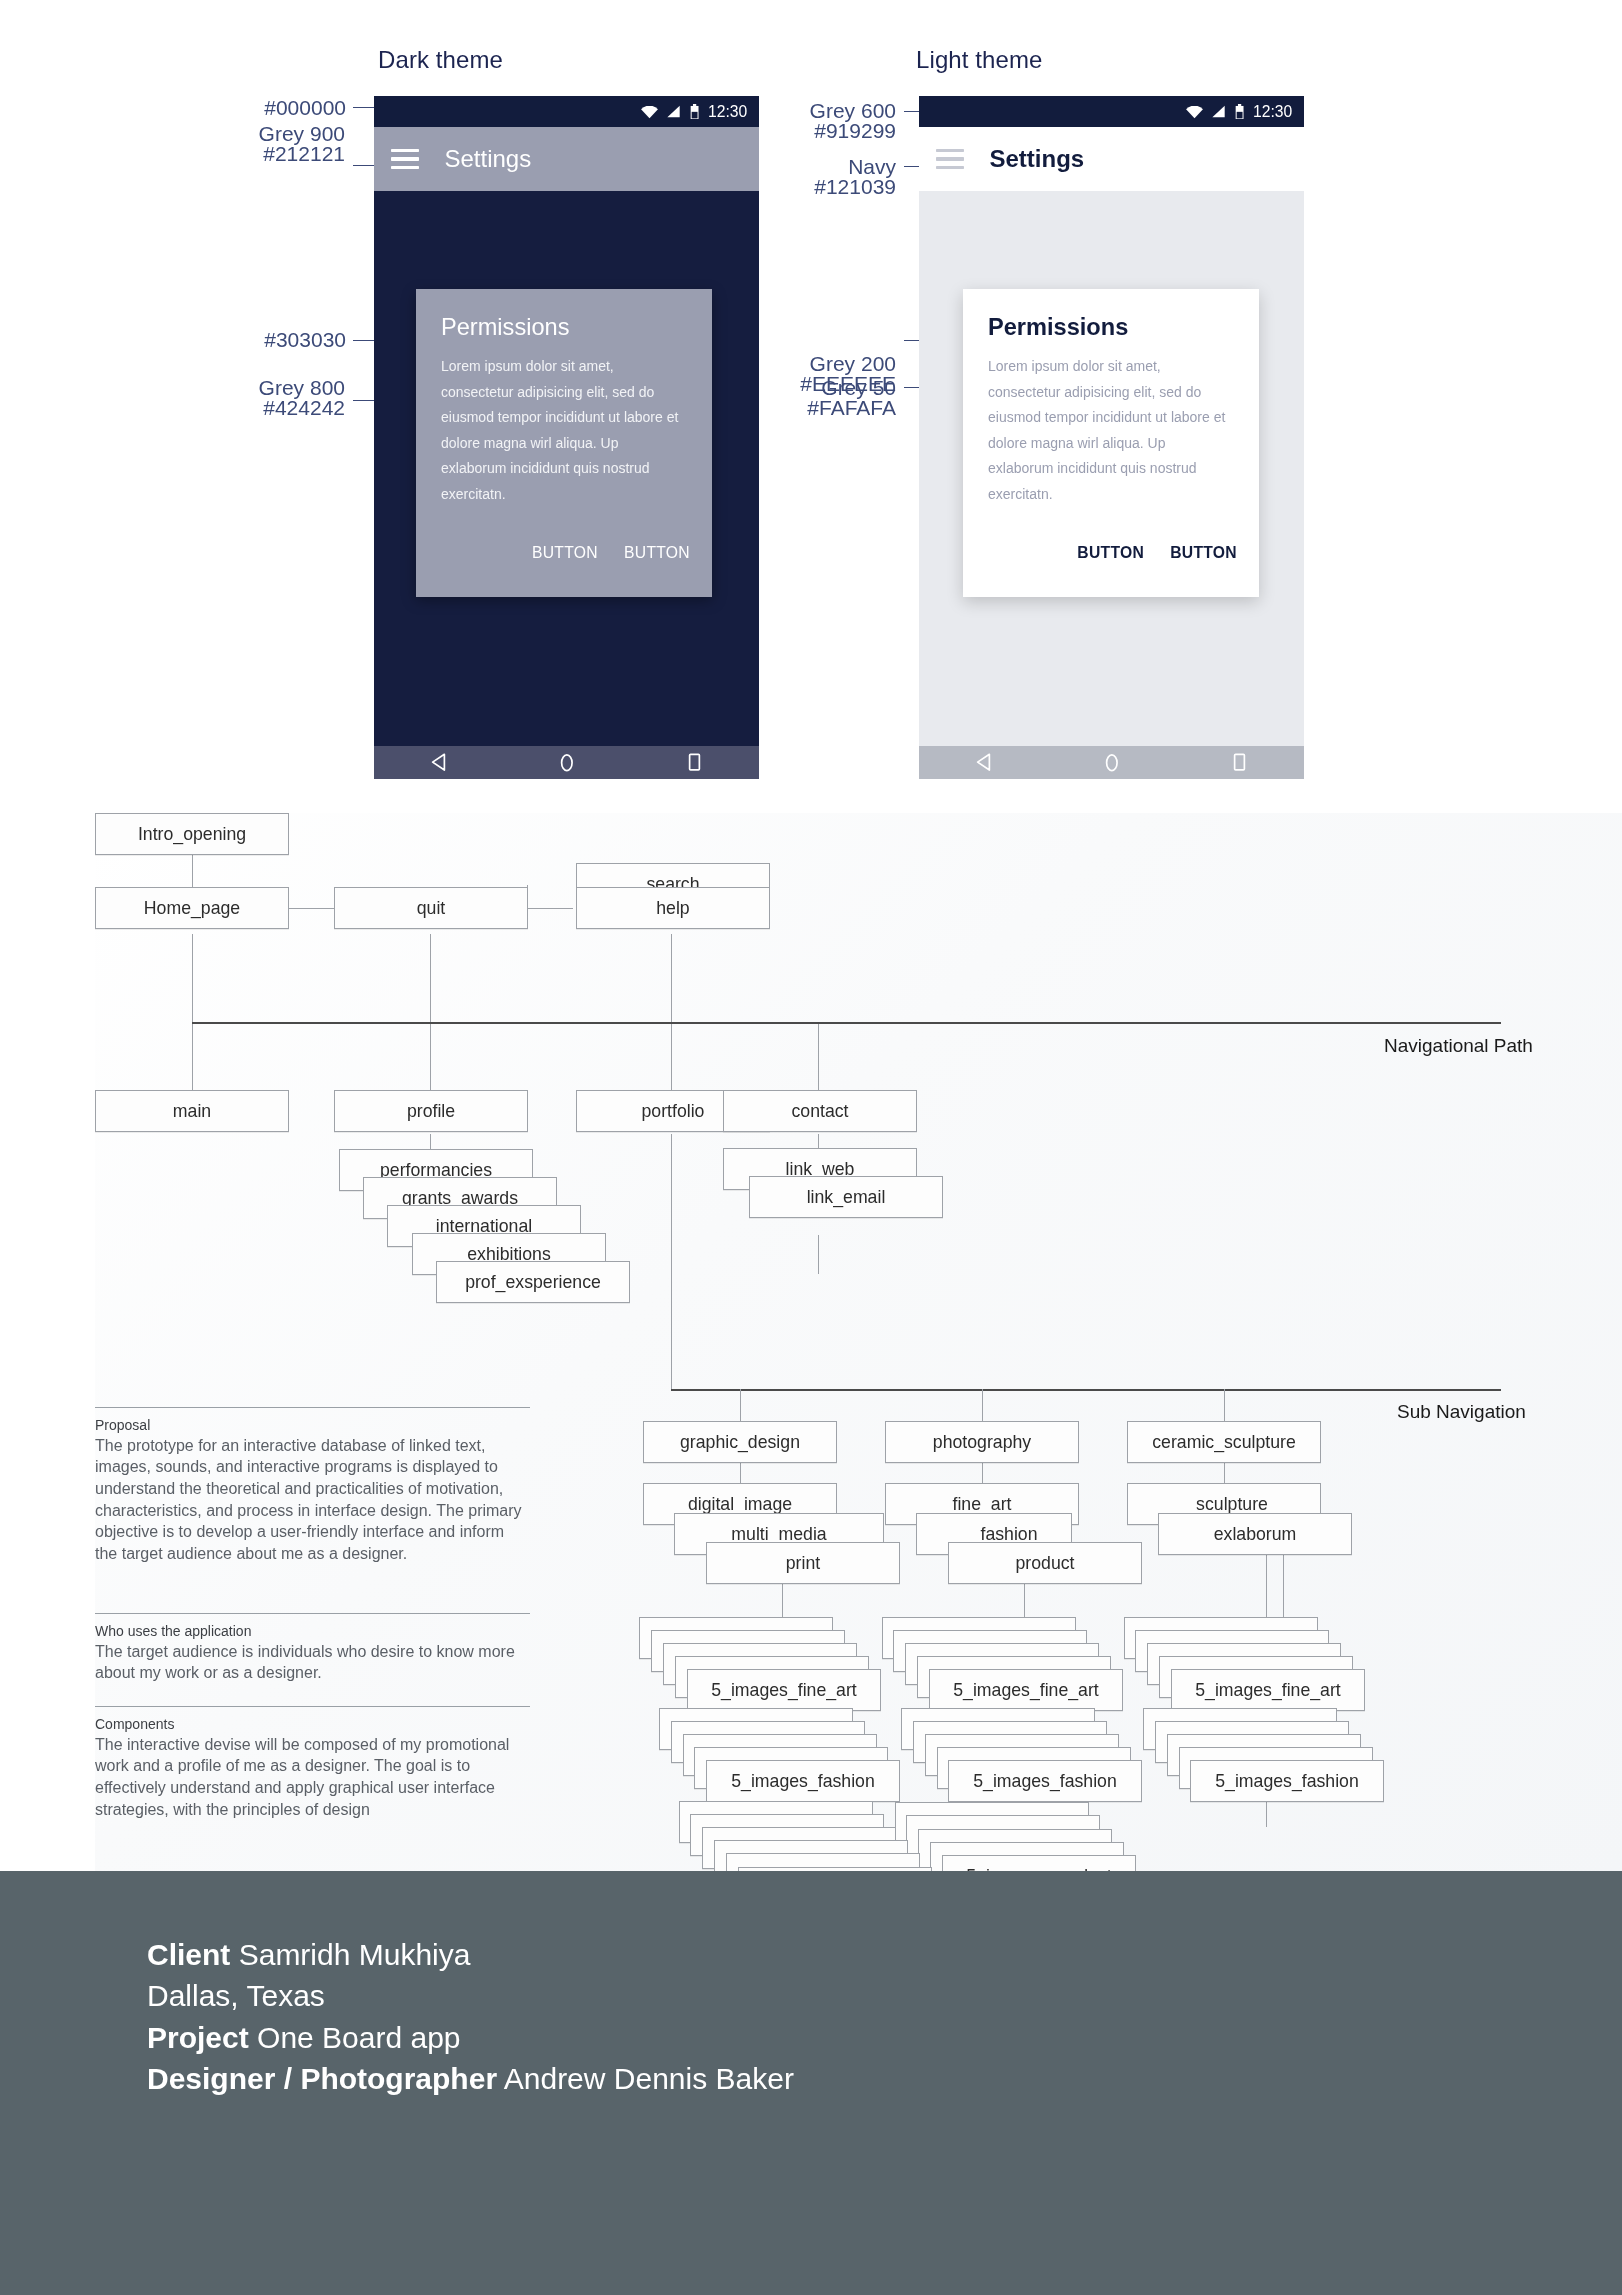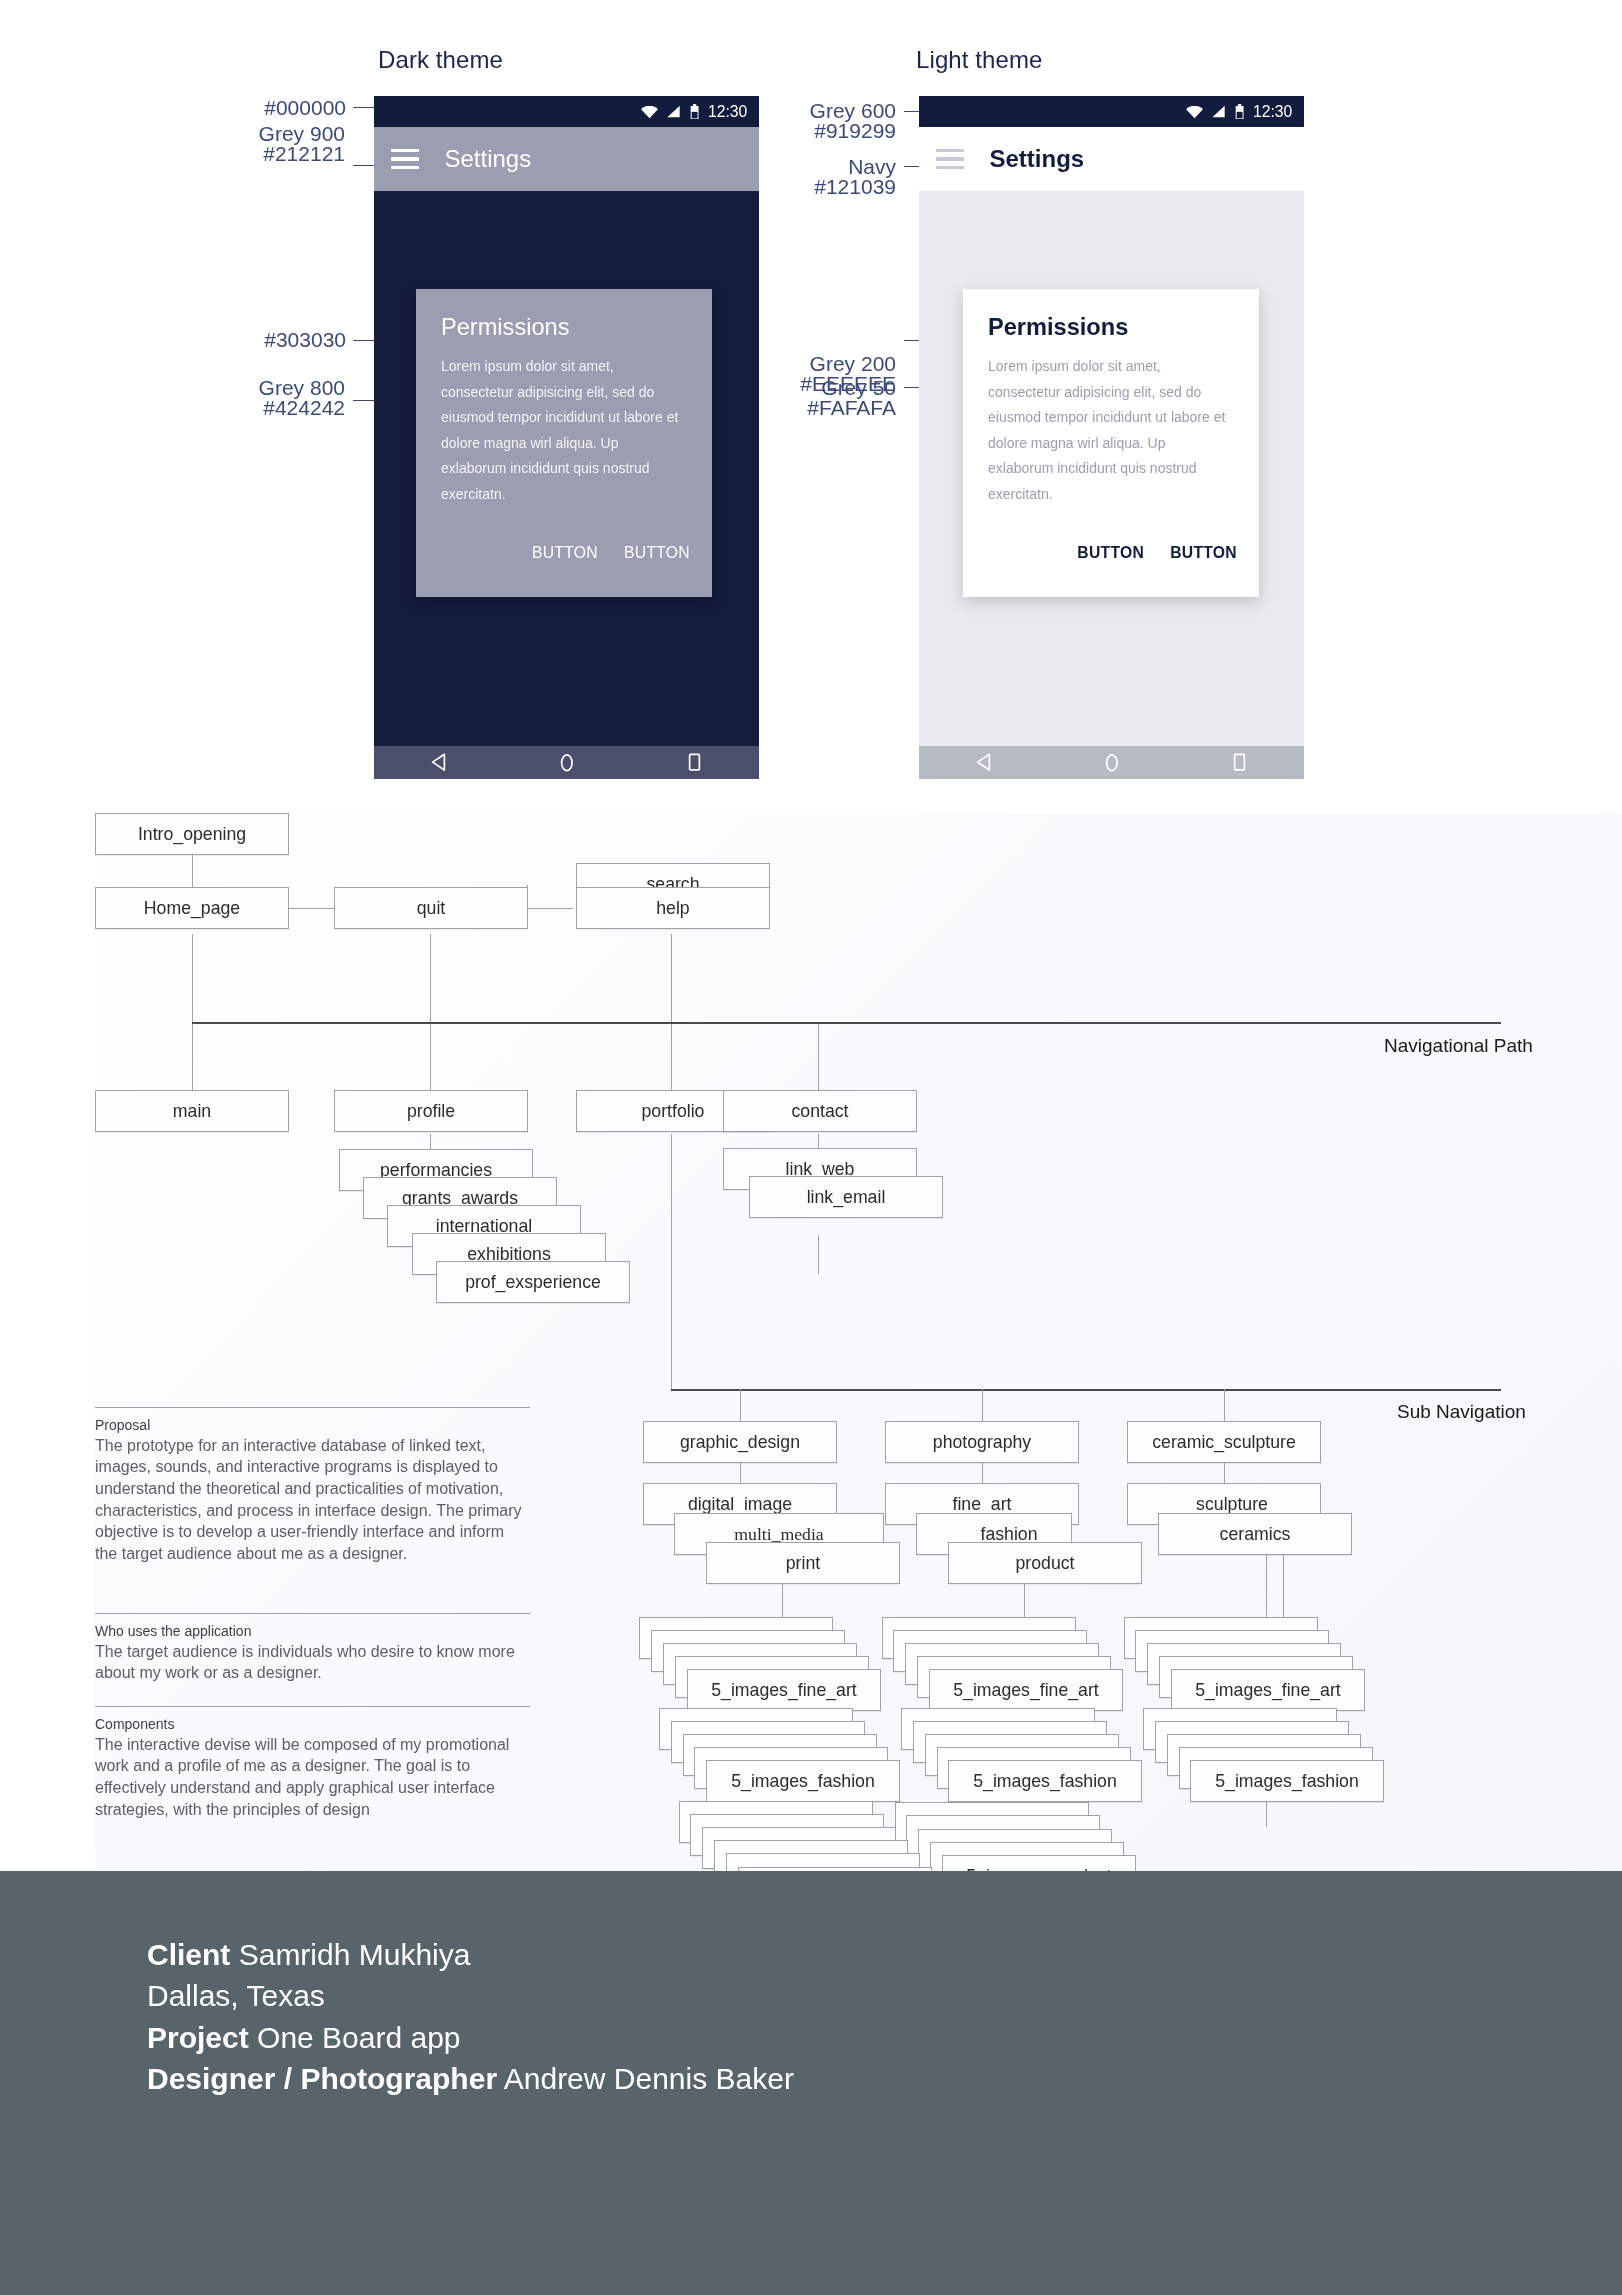--- a/index.html
+++ b/index.html
@@ -359,29 +359,29 @@
     <div class="node" style="left:341px; top:448px; width:194px; height:42px;">prof_exsperience</div>
 
     <div class="node" style="left:628px; top:335px; width:194px; height:42px;">link_web</div>
     <div class="node" style="left:654px; top:363px; width:194px; height:42px;">link_email</div>
 
     <div class="node" style="left:548px; top:608px; width:194px; height:42px;">graphic_design</div>
     <div class="node" style="left:790px; top:608px; width:194px; height:42px;">photography</div>
     <div class="node" style="left:1032px; top:608px; width:194px; height:42px;">ceramic_sculpture</div>
 
     <div class="node" style="left:548px; top:670px; width:194px; height:42px;">digital_image</div>
-    <div class="node" style="left:579px; top:700px; width:210px; height:42px;font-family:Liberation Serif, serif;">multi_media</div>
+    <div class="node" style="left:579px; top:700px; width:210px; height:42px;">multi_media</div>
     <div class="node" style="left:611px; top:729px; width:194px; height:42px;">print</div>
 
     <div class="node" style="left:790px; top:670px; width:194px; height:42px;">fine_art</div>
     <div class="node" style="left:821px; top:700px; width:156px; height:42px;padding-left:30px;">fashion</div>
     <div class="node" style="left:853px; top:729px; width:194px; height:42px;">product</div>
 
     <div class="node" style="left:1032px; top:670px; width:194px; height:42px;padding-left:16px;">sculpture</div>
-    <div class="node" style="left:1063px; top:700px; width:194px; height:42px;">ceramics</div>
+    <div class="node" style="left:1063px; top:700px; width:194px; height:42px;">exlaborum</div>
 
     <div class="node ghost" style="left:544px; top:804px; width:194px; height:42px;"></div>
     <div class="node ghost" style="left:556px; top:817px; width:194px; height:42px;"></div>
     <div class="node ghost" style="left:568px; top:830px; width:194px; height:42px;"></div>
     <div class="node ghost" style="left:580px; top:843px; width:194px; height:42px;"></div>
     <div class="node" style="left:592px; top:856px; width:194px; height:42px;">5_images_fine_art</div>
 
     <div class="node ghost" style="left:787px; top:804px; width:194px; height:42px;"></div>
     <div class="node ghost" style="left:798px; top:817px; width:194px; height:42px;"></div>
     <div class="node ghost" style="left:810px; top:830px; width:194px; height:42px;"></div>

